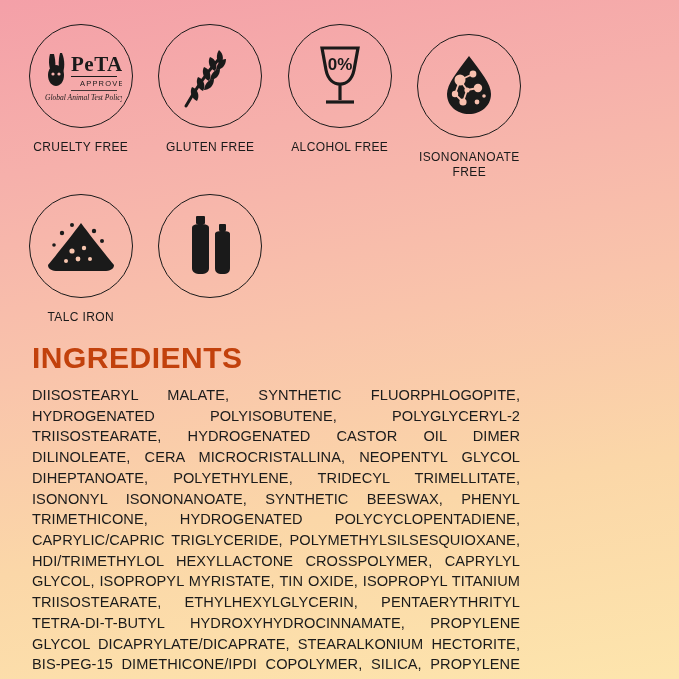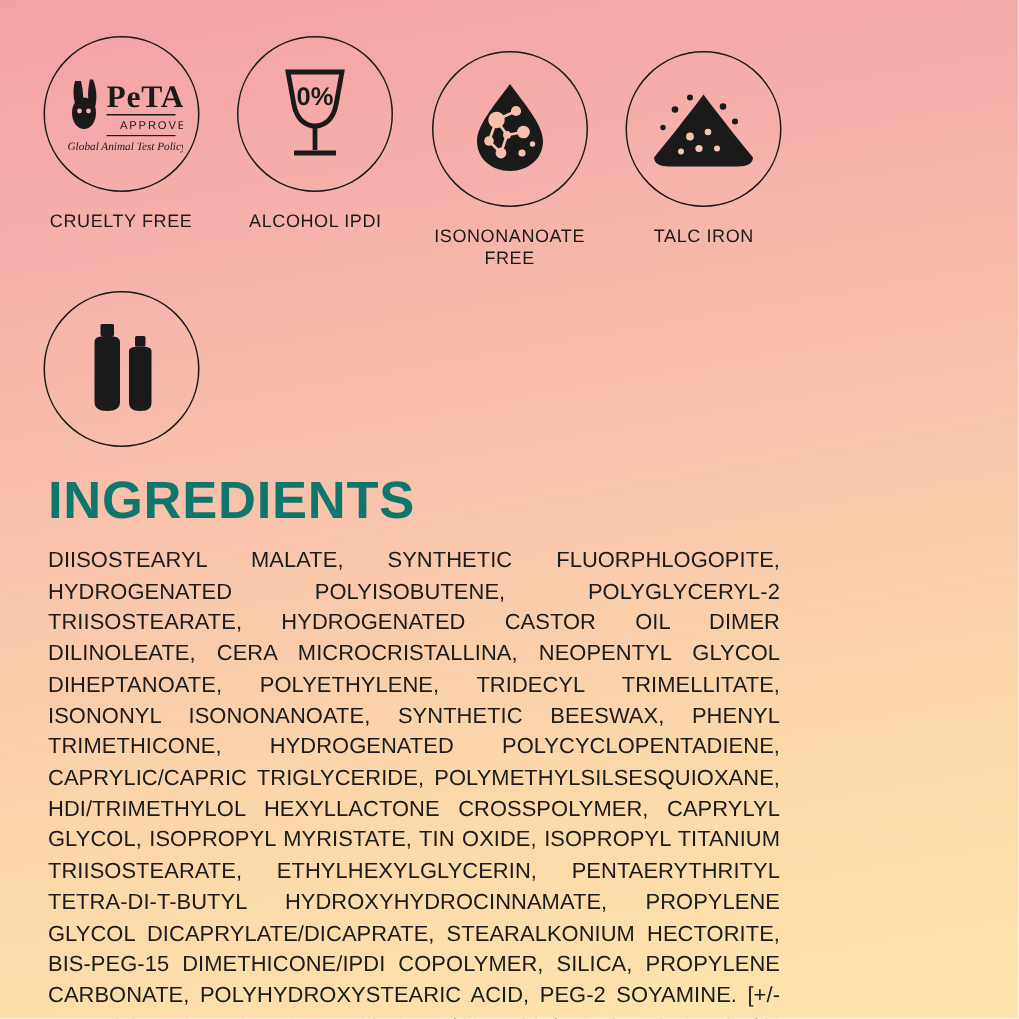--- a/index.html
+++ b/index.html
@@ -53,25 +53,25 @@
     color: #1a1a1a;
     max-width: 150px;
   }
   .row2 .circle { margin-top: 10px; }
 
   
   .ingredients {
     padding: 10px 30px 0 32px;
   }
   .ing-title {
-    font-size: 35px;
+    font-size: 30px;
     font-weight: bold;
     letter-spacing: 0.5px;
     margin: 6px 0 10px 0;
-    color: #0f766e;
+    color: #c2410c;
   }
   .ing-body {
     font-size: 14.6px;
     line-height: 1.42;
     text-align: justify;
     color: #1b1b1b;
     letter-spacing: 0.05px;
     word-spacing: 0.2px;
   }
   svg { display: block; }
@@ -101,35 +101,55 @@
               <text x="40" y="41" font-family="Liberation Sans, sans-serif" font-size="7.5" letter-spacing="1.2">APPROVED</text>
               <rect x="31" y="45" width="46" height="0.8"></rect>
               <text x="5" y="55" font-family="Liberation Serif, serif" font-size="7.5" font-style="italic">Global Animal Test Policy</text>
             </g>
           </svg>
         </span>
       </div>
       <div class="badge-label">CRUELTY FREE</div>
     </div>
 
+    <div class="badge">
+      <div class="circle">
+        <span>
+          <svg width="72" height="72" viewBox="0 0 72 72">
+            <g fill="#1a1a1a">
+              <path d="M12 66 C20 52 30 36 44 20" stroke="#1a1a1a" stroke-width="3" fill="none" stroke-linecap="round"></path>
+              <path d="M45 10 C50 14 50 21 46 25 C42 21 42 14 45 10 Z"></path>
+              <path d="M36 17 C42 19 44 26 41 31 C36 29 33 22 36 17 Z"></path>
+              <path d="M52 19 C52 26 47 30 42 30 C43 23 47 19 52 19 Z"></path>
+              <path d="M30 27 C36 29 38 36 35 41 C30 39 27 32 30 27 Z"></path>
+              <path d="M46 29 C46 36 41 40 36 40 C37 33 41 29 46 29 Z"></path>
+              <path d="M24 37 C30 39 32 46 29 51 C24 49 21 42 24 37 Z"></path>
+              <path d="M40 39 C40 46 35 50 30 50 C31 43 35 39 40 39 Z"></path>
+              <path d="M18 47 C24 49 26 56 23 61 C18 59 15 52 18 47 Z"></path>
+            </g>
+          </svg>
+        </span>
+      </div>
+      <div class="badge-label">GLUTEN FREE</div>
+    </div>
 
     <div class="badge">
       <div class="circle">
         <span>
           <svg width="64" height="72" viewBox="0 0 64 72">
             <g fill="none" stroke="#1a1a1a" stroke-width="3.2">
               <path d="M14 8 H50 L46 30 C44 40 38 44 32 44 C26 44 20 40 18 30 Z"></path>
               <path d="M32 44 V60"></path>
               <path d="M18 62 H46"></path>
             </g>
             <text x="32" y="30" text-anchor="middle" font-family="Liberation Sans, sans-serif" font-size="17" font-weight="bold" fill="#1a1a1a">0%</text>
           </svg>
         </span>
       </div>
-      <div class="badge-label">ALCOHOL IPDI</div>
+      <div class="badge-label">ALCOHOL FREE</div>
     </div>
 
 
     <div class="badge row2">
       <div class="circle">
         <span>
           <svg width="72" height="72" viewBox="0 0 72 72">
             <g fill="#1a1a1a">
               <path d="M36 6 C48 22 58 34 58 44 C58 56 48 64 36 64 C24 64 14 56 14 44 C14 34 24 22 36 6 Z"></path>
               <g fill="#f7bfae">

